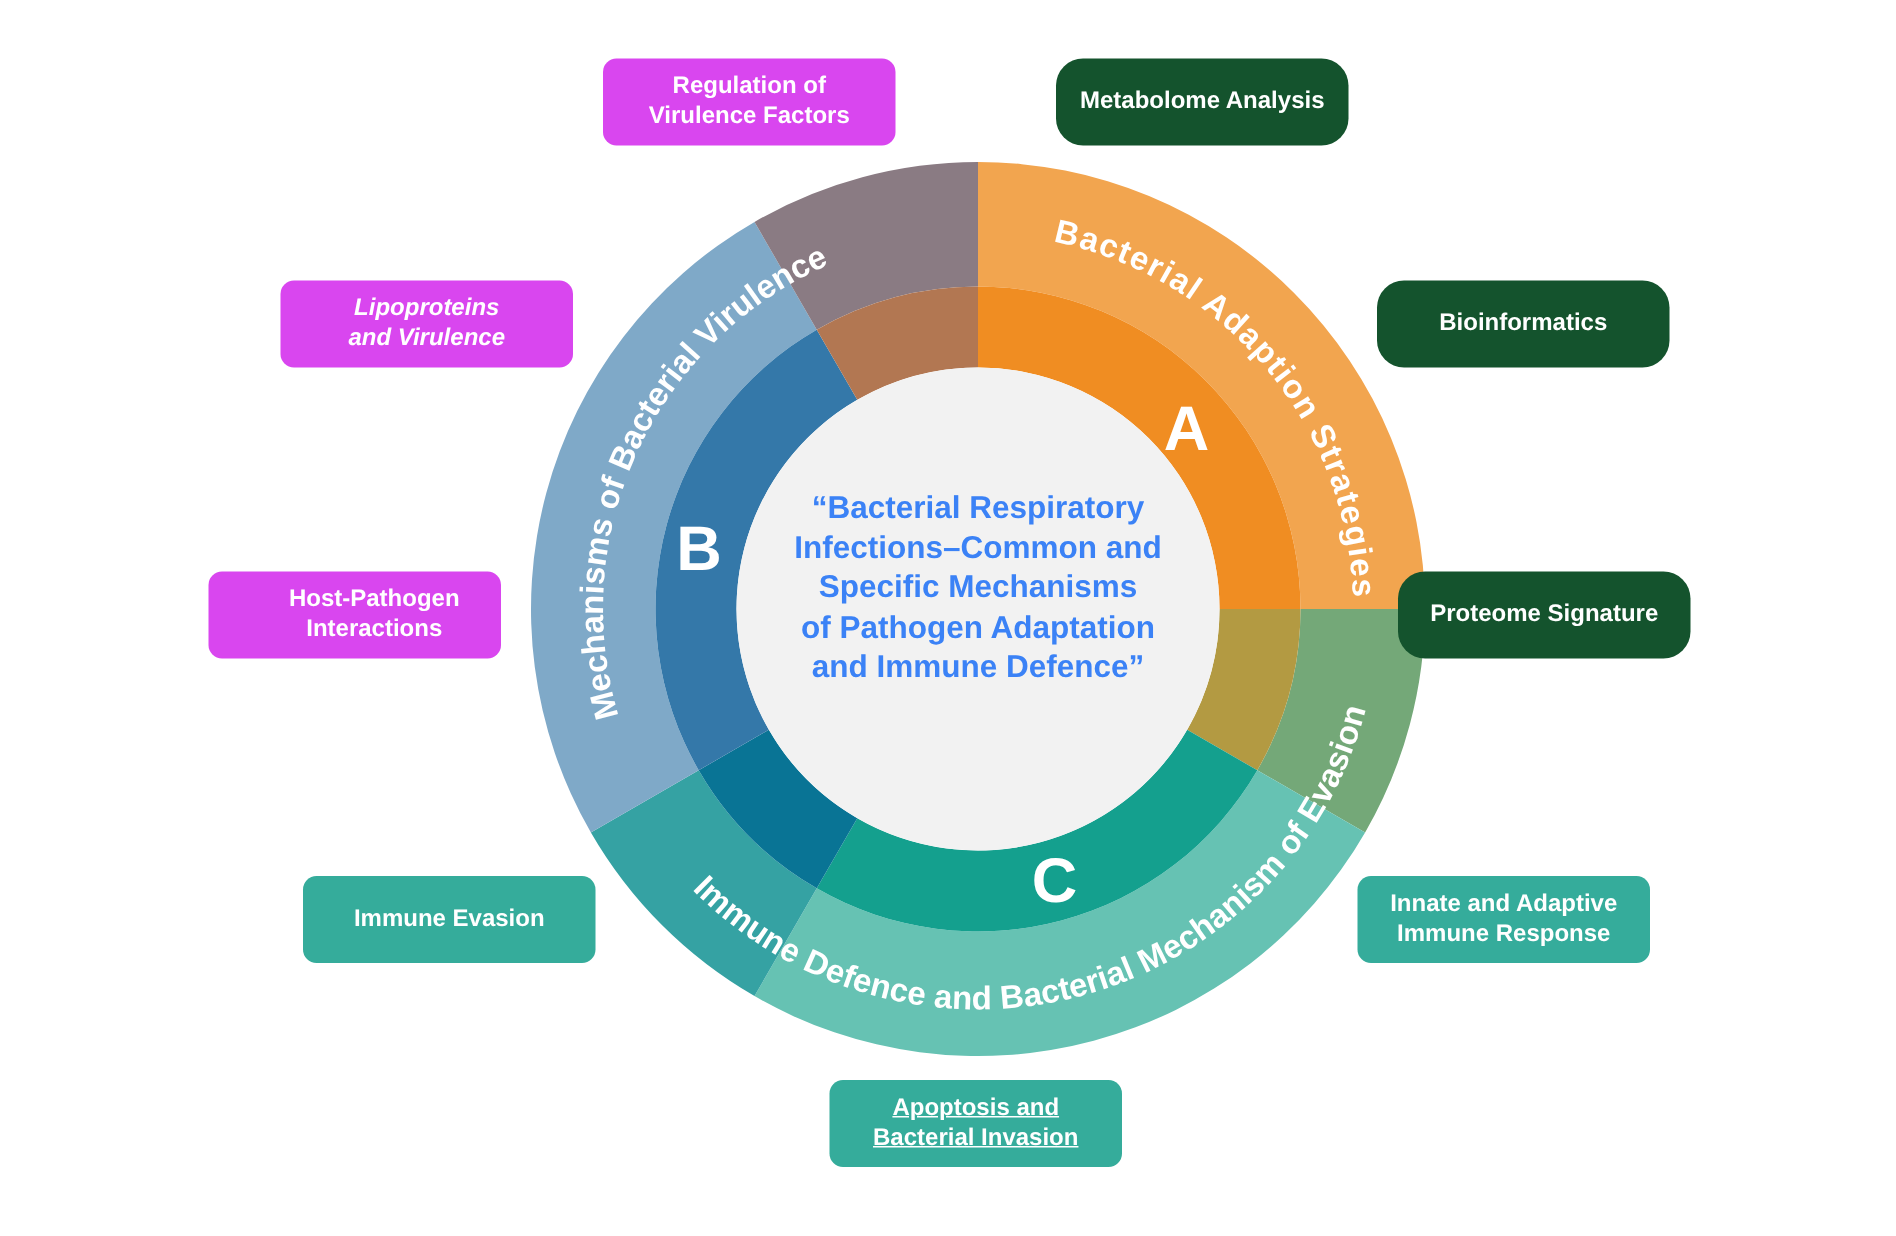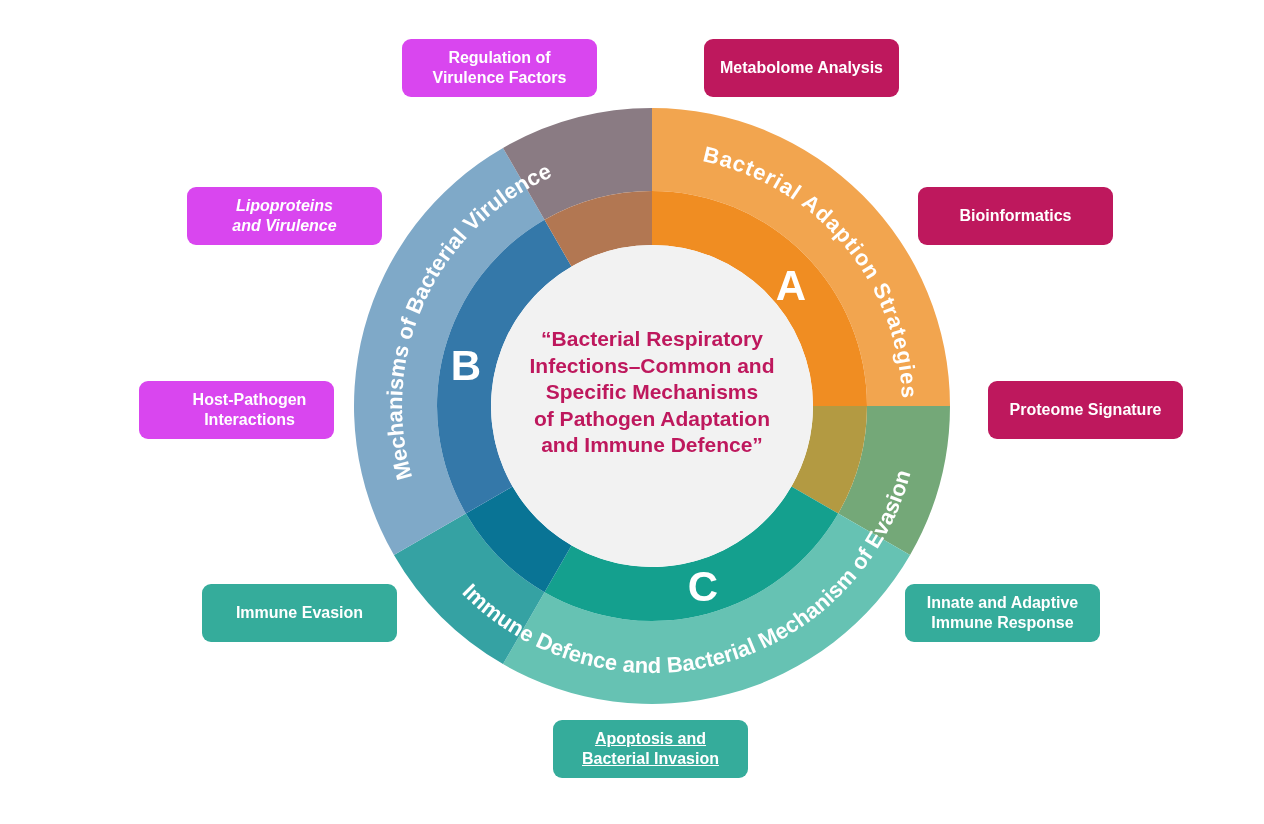--- a/index.html
+++ b/index.html
@@ -5,25 +5,25 @@
   html, body { margin:0; padding:0; background:#ffffff; }
   body { width:1264px; height:824px; position:relative; overflow:hidden;
          font-family:"Liberation Sans", sans-serif; }
   #wheel { position:absolute; left:0; top:0; }
   .box { position:absolute; width:195px; height:58px; border-radius:9px;
          display:flex; align-items:center; justify-content:center; text-align:center;
          color:#ffffff; font-weight:bold; font-size:16px; line-height:20px;
          box-sizing:border-box; padding:0 6px; white-space:pre-line;
          font-family:"Liberation Sans", sans-serif; }
   .box.blue { background:#d946ef; }
-  .box.orange { background:#be185d; }
+  .box.orange { background:#14532d;border-radius:18px; }
   .box.teal { background:#35AC9B; }
   .center-title { position:absolute; left:492px; top:326px; width:320px;
          text-align:center; font-weight:bold; font-size:21px; line-height:26.5px;
-         color:#be185d; font-family:"Liberation Sans", sans-serif; white-space:pre-line; }
+         color:#3b82f6; font-family:"Liberation Sans", sans-serif; white-space:pre-line; }
   .ring-label { font-family:"Liberation Sans", sans-serif; font-weight:bold; fill:#ffffff; font-size:22px; }
   .letter { font-family:"Liberation Sans", sans-serif; font-weight:bold; fill:#ffffff; font-size:42px; }
 </style>
 </head>
 <body>
 
 <svg id="wheel" width="1264" height="824" viewBox="0 0 1264 824">
   <defs>
     <path id="path-a" d="M652,156 A250,250 0 0 1 898.201938253052,449.41204441673256"></path>
     <path id="path-b" d="M460.4888892202555,566.6969024216348 A250,250 0 0 1 652,156"></path>
@@ -65,18 +65,18 @@
 and Immune Defence”</div>
 
 <div class="box blue" style="left:402px; top:39px;">Regulation of
 Virulence Factors</div>
 <div class="box blue" style="left:187px; top:187px;font-style:italic;">Lipoproteins
 and Virulence</div>
 <div class="box blue" style="left:139px; top:381px;padding-left:32px;">Host-Pathogen
 Interactions</div>
 <div class="box orange" style="left:704px; top:39px;">Metabolome Analysis</div>
 <div class="box orange" style="left:918px; top:187px;">Bioinformatics</div>
-<div class="box orange" style="left:988px; top:381px;">Proteome Signature</div>
+<div class="box orange" style="left:932px; top:381px;">Proteome Signature</div>
 <div class="box teal" style="left:202px; top:584px;">Immune Evasion</div>
 <div class="box teal" style="left:905px; top:584px;text-align:center;">Innate and Adaptive
 Immune Response</div>
 <div class="box teal" style="left:553px; top:720px;text-decoration:underline;">Apoptosis and
 Bacterial Invasion</div>
 
 </body></html>

